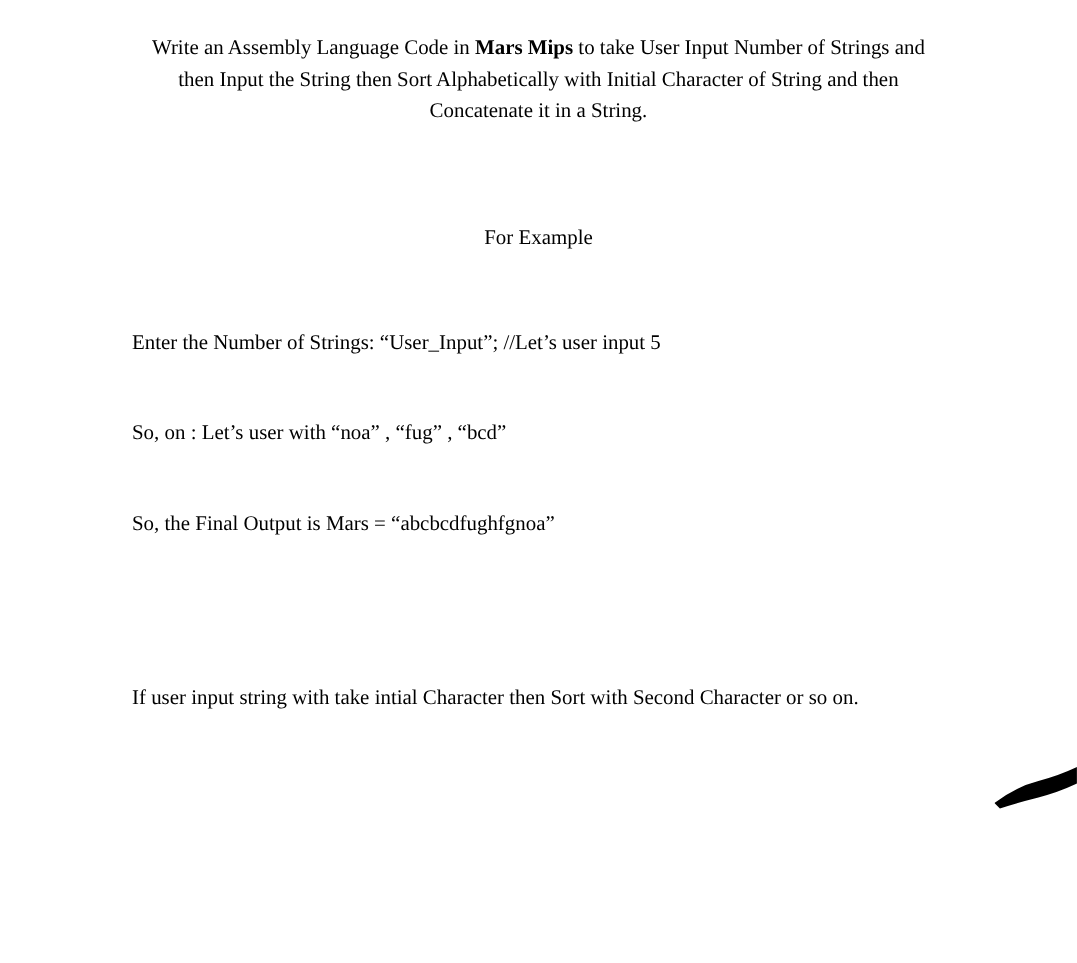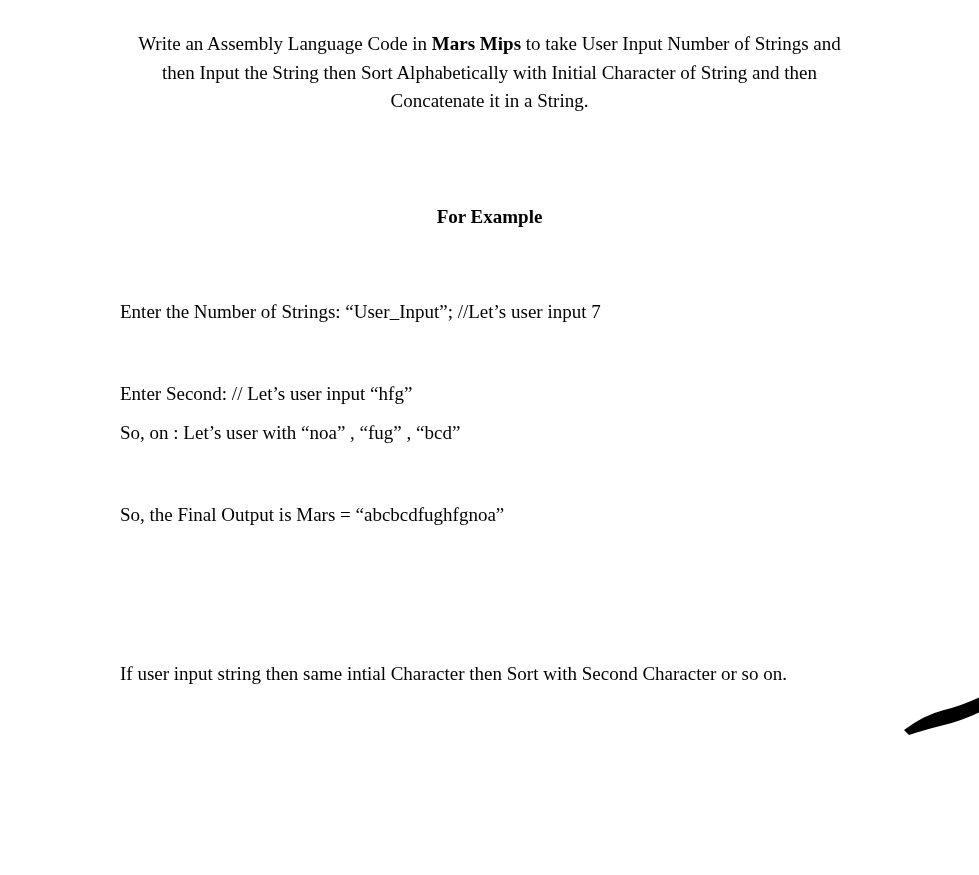--- a/index.html
+++ b/index.html
@@ -20,21 +20,21 @@
       padding: 30px 120px 0 120px;
     }
     .header-text {
       text-align: center;
       font-size: 19px;
       line-height: 1.5;
       margin-bottom: 90px;
     }
     .for-example {
       text-align: center;
-      font-weight: bold;
+      font-weight: normal;
       font-size: 19px;
       margin-bottom: 70px;
     }
     .line {
       font-size: 19px;
       line-height: 1.5;
       margin-bottom: 10px;
     }
     .gap-large {
       height: 44px;
@@ -56,25 +56,24 @@
 </head>
 <body>
 
 <div class="page">
   <div class="header-text">
     <span>Write an Assembly Language Code in </span><span class="bold">Mars Mips</span><span> to take User Input Number of Strings and then Input the String then Sort Alphabetically with Initial Character of String and then Concatenate it in a String.</span>
   </div>
 
   <div class="for-example">For Example</div>
 
-  <div class="line">Enter the Number of Strings: “User_Input”; //Let’s user input 7</div>
+  <div class="line">Enter the Number of Strings: “User_Input”; //Let’s user input 5</div>
   <div class="gap-large"></div>
-  <div class="line">Enter Second: // Let’s user input “hfg”</div>
   <div class="line">So, on : Let’s user with “noa” , “fug” , “bcd”</div>
   <div class="gap-large"></div>
   <div class="line">So, the Final Output is Mars = “abcbcdfughfgnoa”</div>
   <div class="gap-xlarge"></div>
-  <div class="line">If user input string then same intial Character then Sort with Second Character or so on.</div>
+  <div class="line">If user input string with take intial Character then Sort with Second Character or so on.</div>
 </div>
 
 <svg class="pen-mark" viewBox="0 0 80 50">
   <path d="M 0 35 Q 20 20 40 15 Q 60 10 80 0 L 80 15 Q 60 25 40 30 Q 20 35 5 40 Z" fill="#000000"></path>
 </svg>
 
 </body></html>

